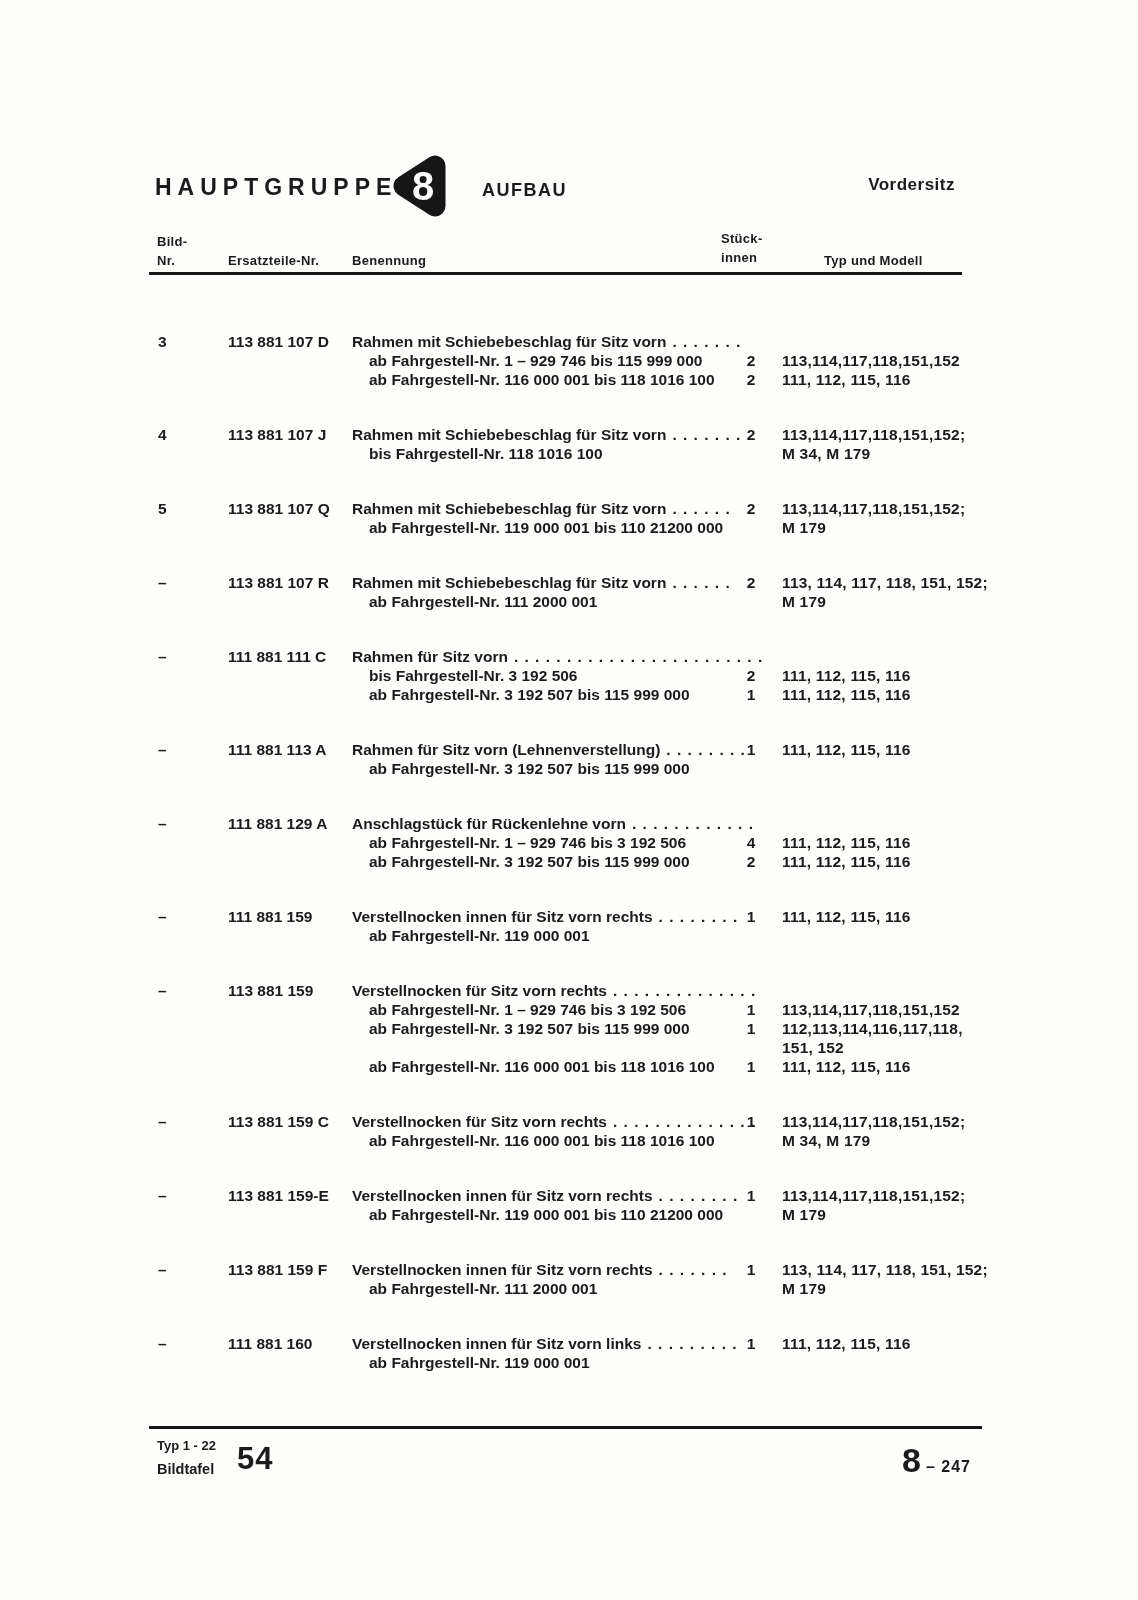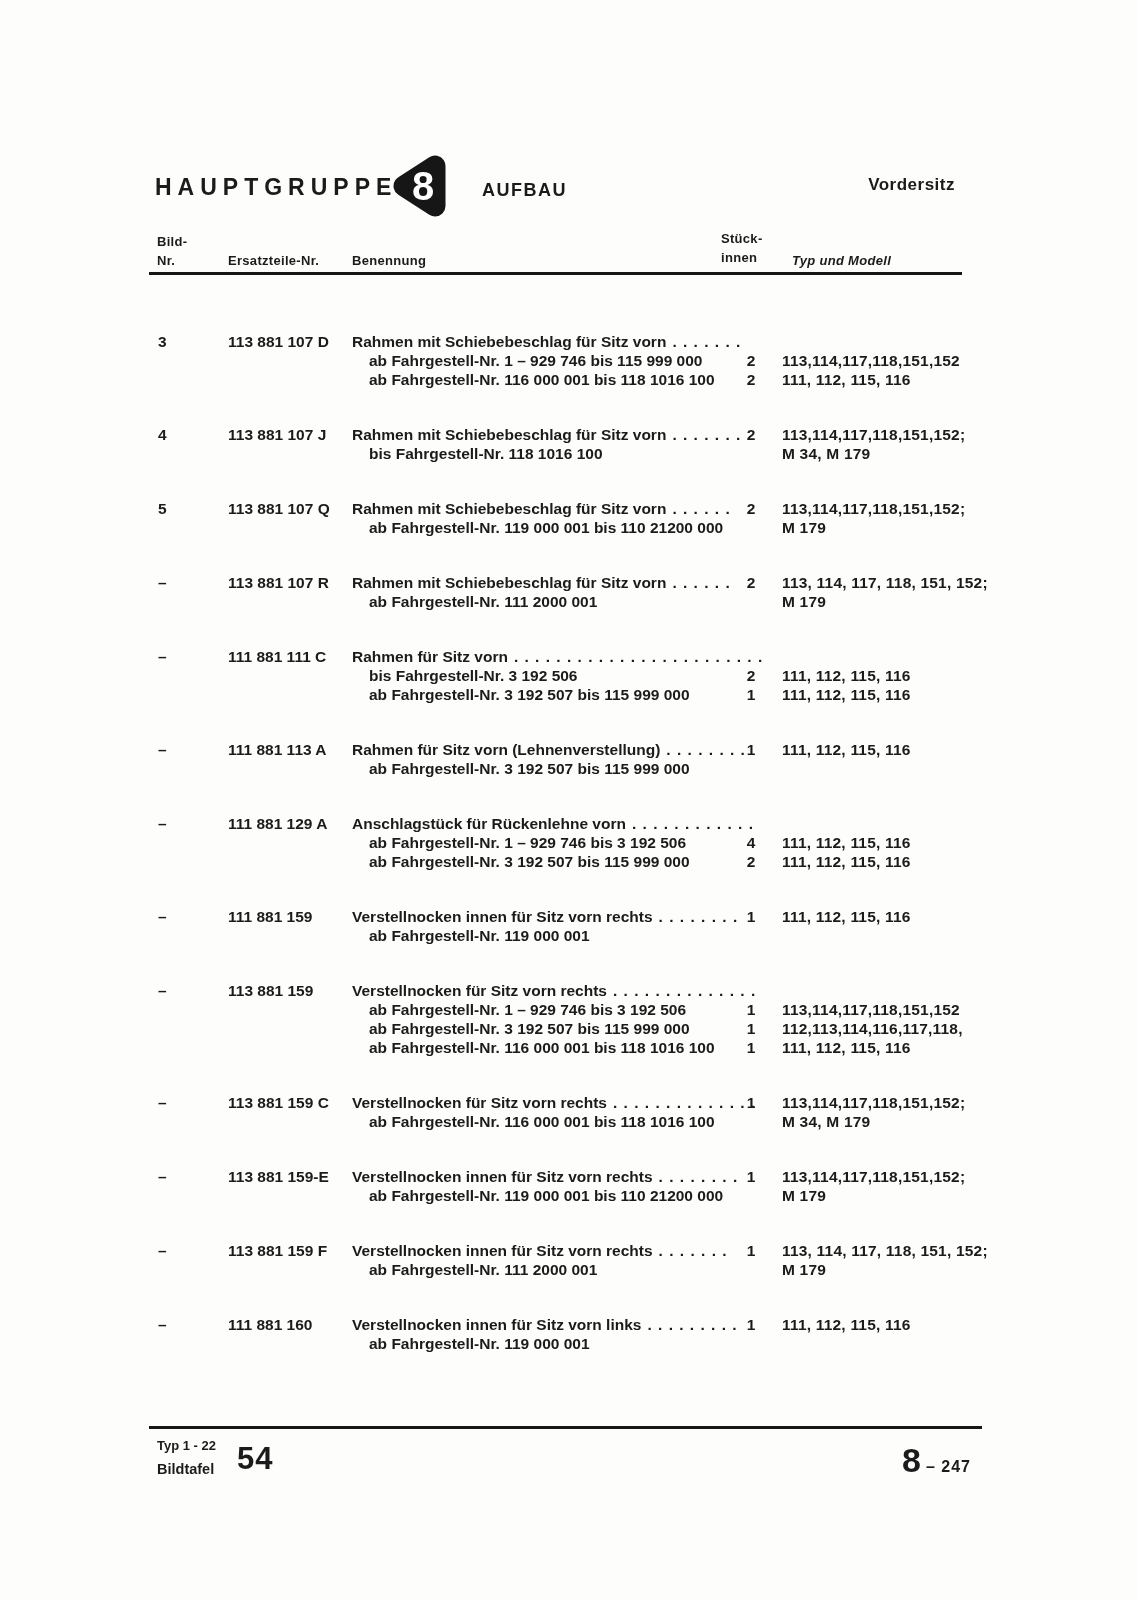--- a/index.html
+++ b/index.html
@@ -15,21 +15,21 @@
   .aufbau{left:482px;top:180px;font-size:18px;letter-spacing:1.5px;}
   .vordersitz{right:183px;top:175px;font-size:17px;letter-spacing:.5px;text-align:right;}
   
   .ch{font-size:13px;letter-spacing:.3px;}
   .ch-bild1{left:157px;top:234px;}
   .ch-bild2{left:157px;top:253px;}
   .ch-part{left:228px;top:253px;}
   .ch-name{left:352px;top:253px;}
   .ch-qty1{left:721px;top:231px;text-align:center;}
   .ch-qty2{left:721px;top:250px;}
-  .ch-model{left:792px;top:253px;font-style:italic;}
+  .ch-model{left:824px;top:253px;}
   .rule{position:absolute;background:#161616;}
   .top-rule{left:149px;top:272px;width:813px;height:3px;}
   .foot-rule{left:149px;top:1426px;width:833px;height:3px;}
   
   .table{position:absolute;left:150px;top:332px;width:845px;}
   .row-block{margin-bottom:36px;}
   .row-line{
     display:grid;grid-template-columns:78px 124px 368px 62px 213px;
     line-height:19px;font-size:15.5px;white-space:nowrap;
   }
@@ -241,20 +241,27 @@
         <div class="row-line">
           <span class="c-bild"></span>
           <span class="c-part"></span>
           <span class="c-name indent">ab Fahrgestell-Nr. 3 192 507 bis 115 999 000</span>
           <span class="c-qty">1</span>
           <span class="c-model">112,113,114,116,117,118,</span>
         </div>
         <div class="row-line">
           <span class="c-bild"></span>
           <span class="c-part"></span>
+          <span class="c-name"></span>
+          <span class="c-qty"></span>
+          <span class="c-model">151, 152</span>
+        </div>
+        <div class="row-line">
+          <span class="c-bild"></span>
+          <span class="c-part"></span>
           <span class="c-name indent">ab Fahrgestell-Nr. 116 000 001 bis 118 1016 100</span>
           <span class="c-qty">1</span>
           <span class="c-model">111, 112, 115, 116</span>
         </div>
       </div>
       <div class="row-block">
         <div class="row-line">
           <span class="c-bild">–</span>
           <span class="c-part">113 881 159 C</span>
           <span class="c-name">Verstellnocken für Sitz vorn rechts<span class="leader">. . . . . . . . . . . . . .</span></span>

